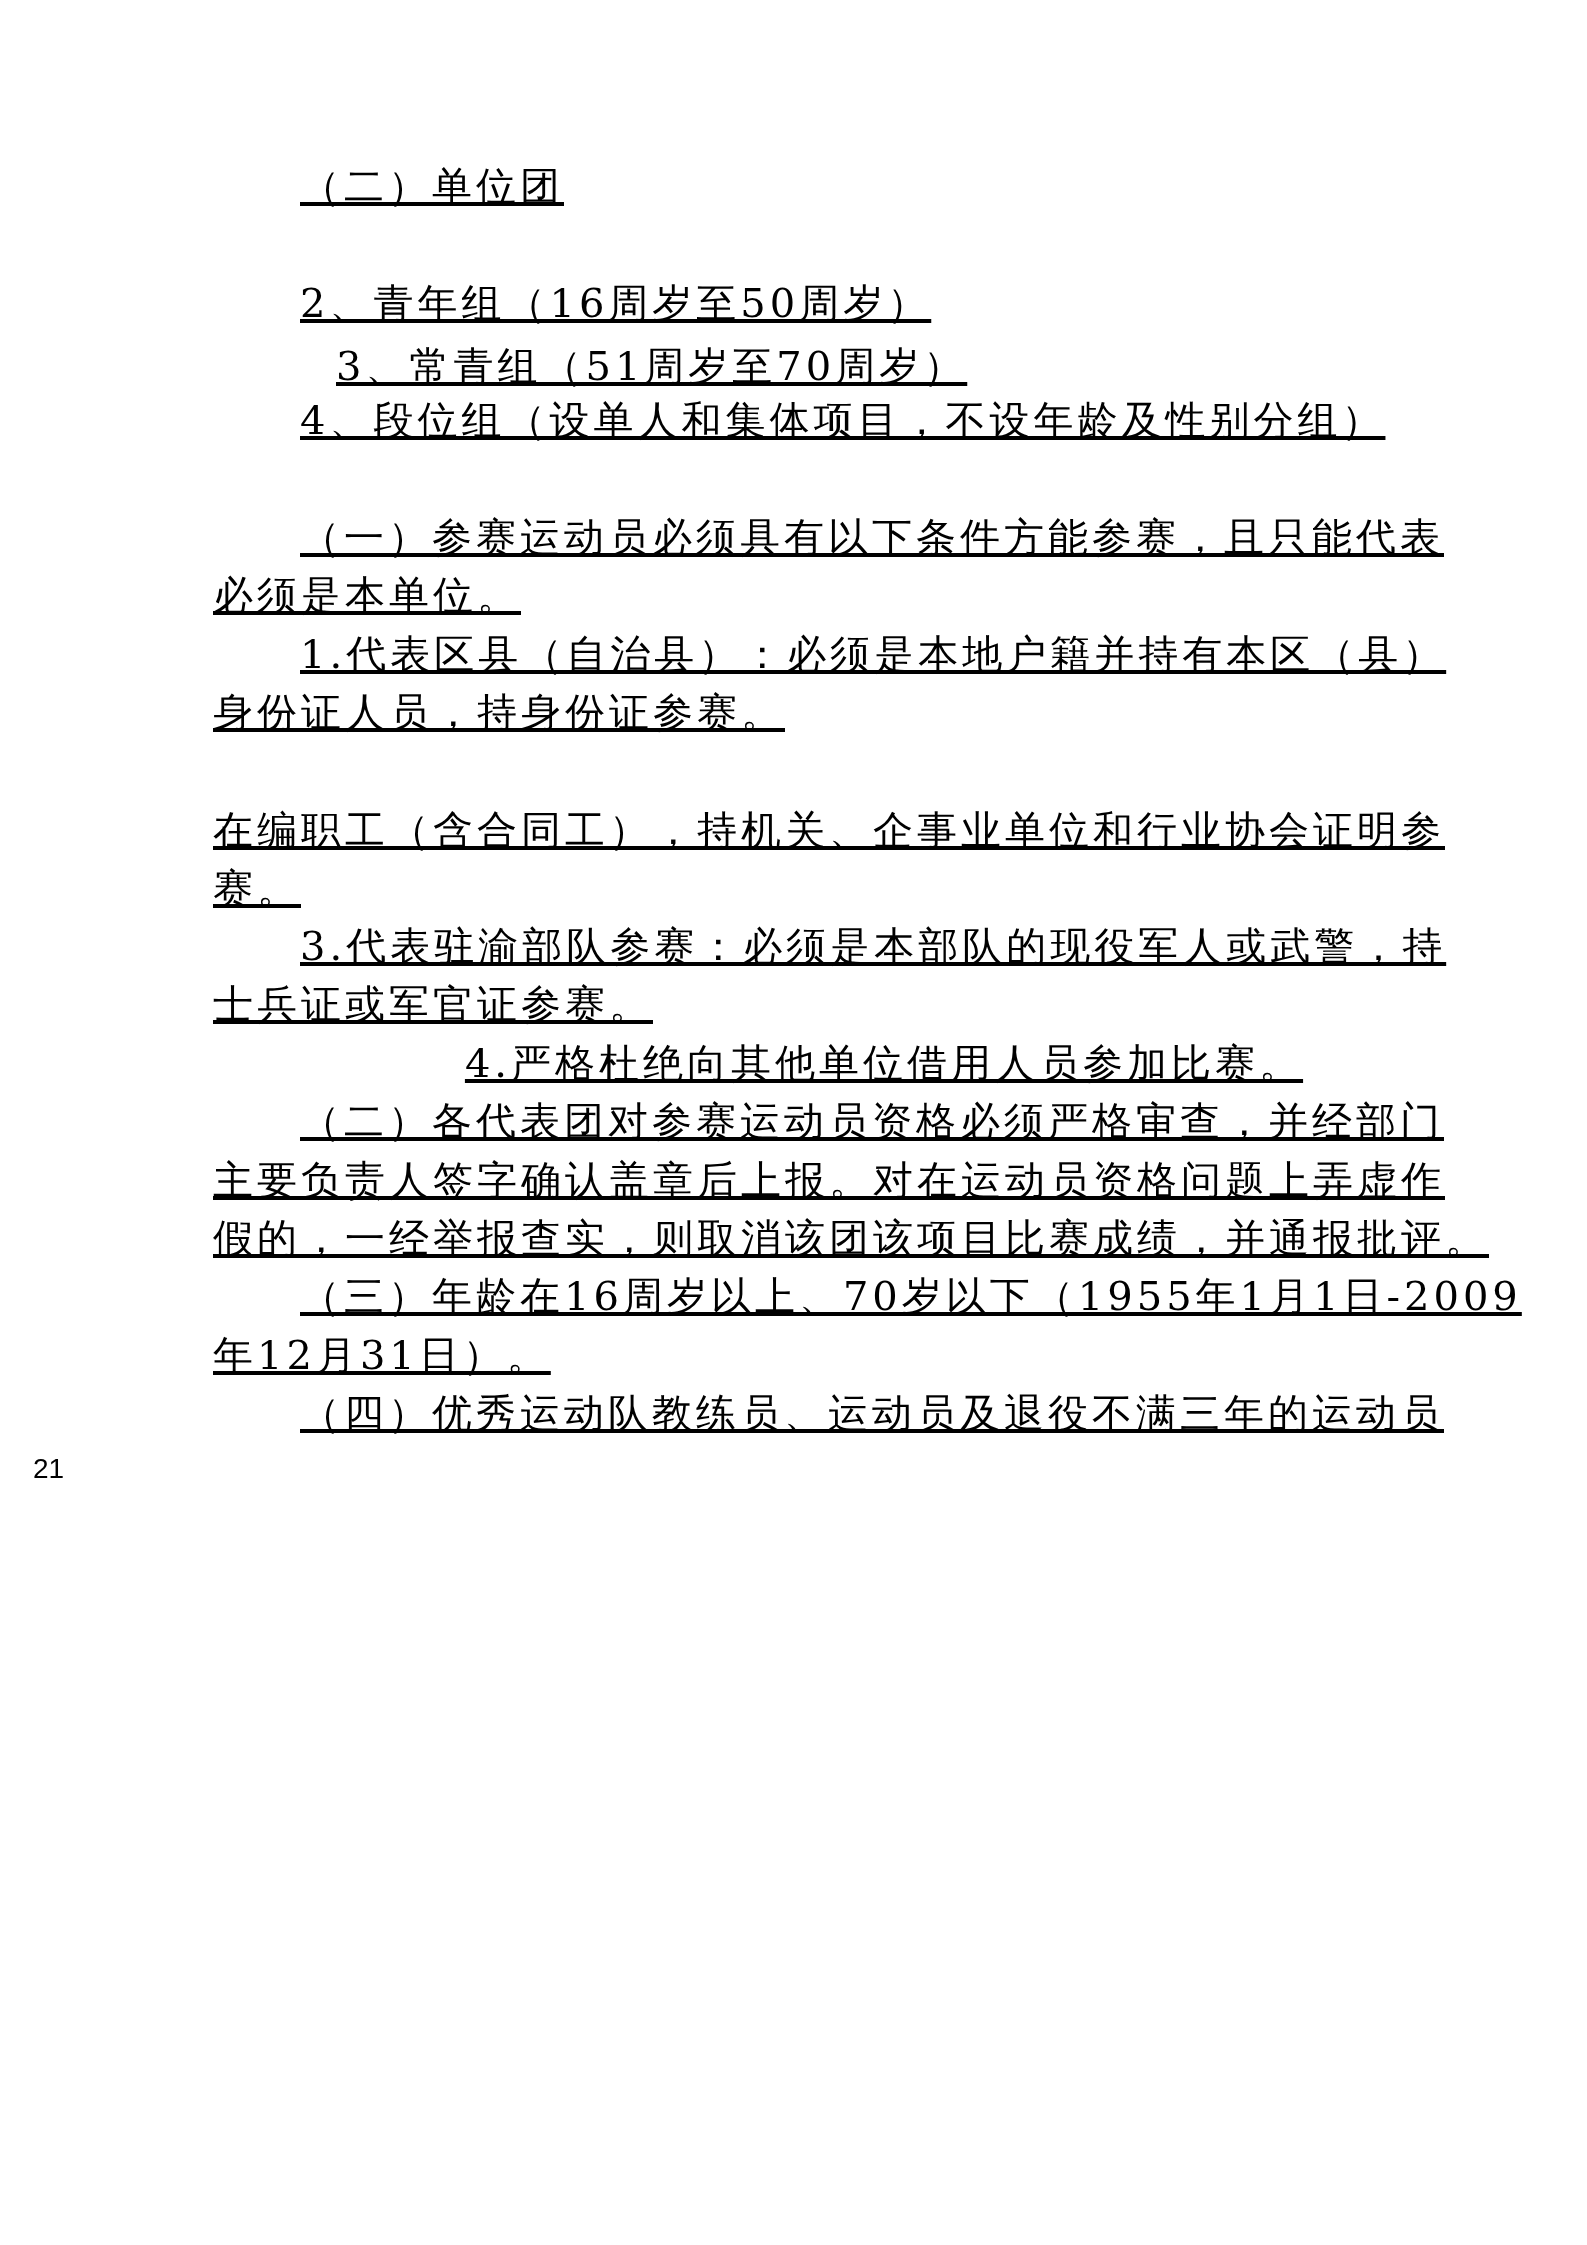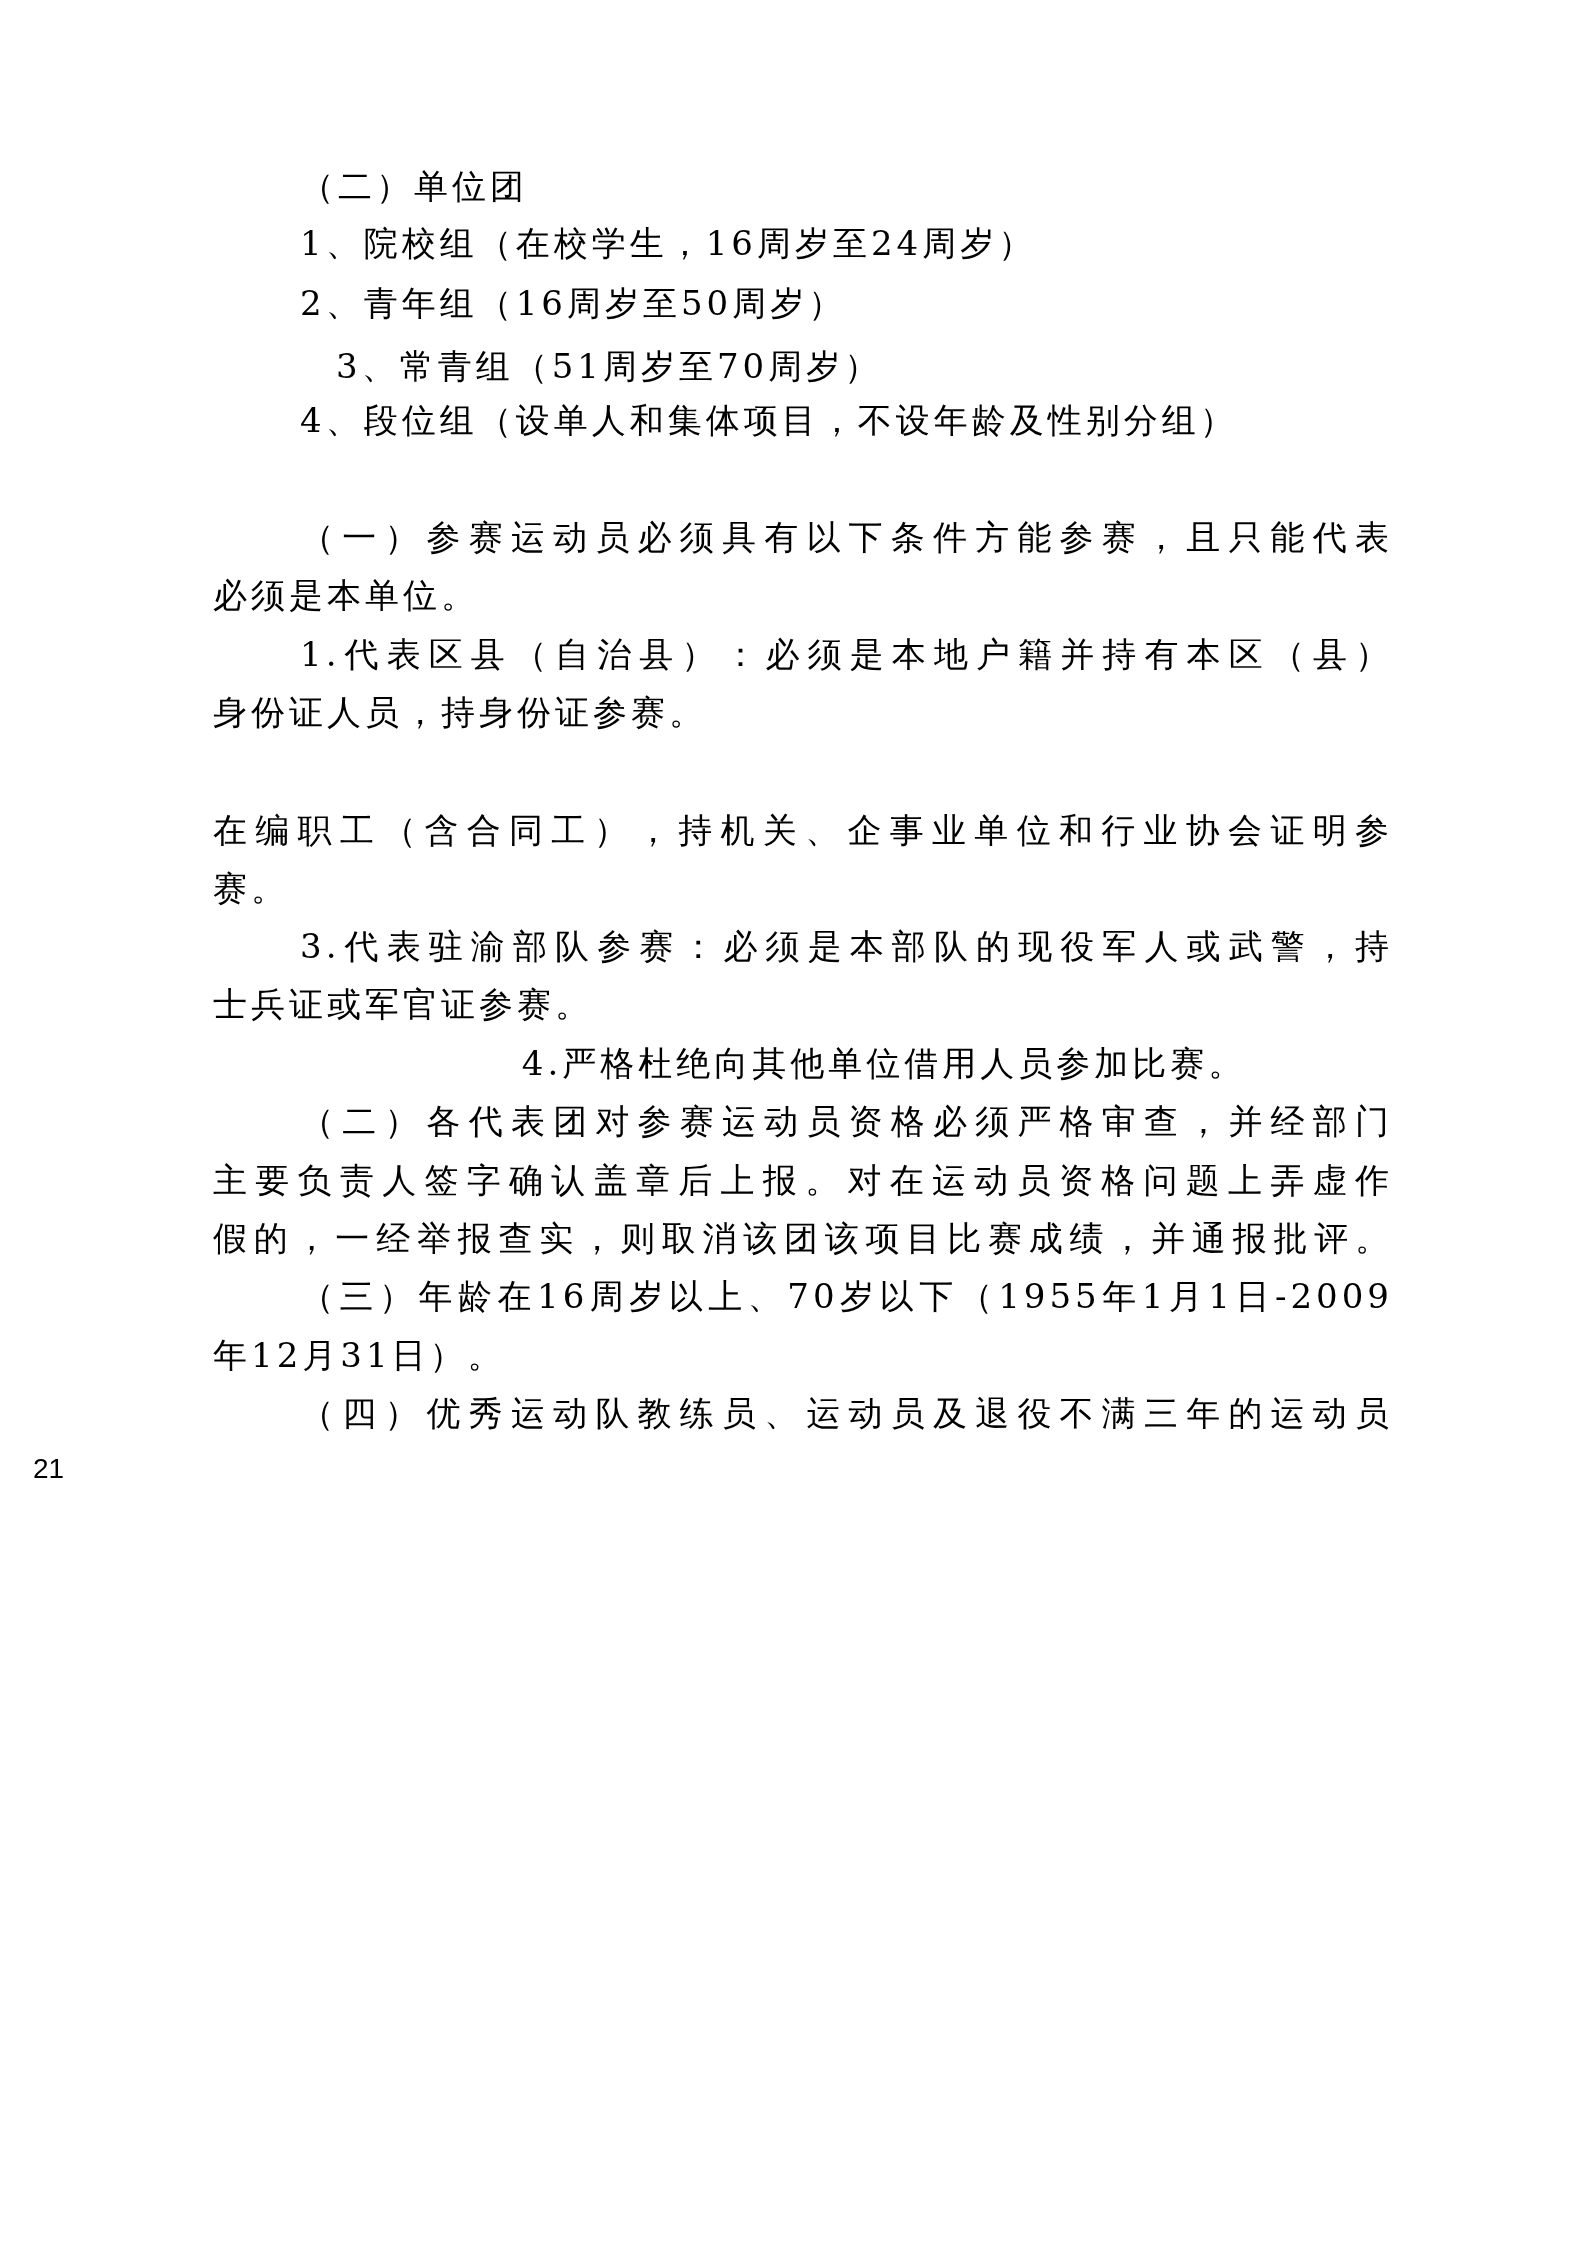--- a/index.html
+++ b/index.html
@@ -19,24 +19,25 @@
       position: absolute;
       left: 0; top: 0;
       width: 1587px;
       height: 2245px;
       background: #ffffff;
     }
     .line {
       position: absolute;
       left: 213px;
       width: 1180px;
-      font-size: 34px;
+      font-size: 40px;
       line-height: 48px;
       white-space: nowrap;
       letter-spacing: 4px;
+      text-decoration: underline;
     }
     .line.indent { left: 300px; }
     .heading {
       font-family: "DejaVu Sans", "Liberation Sans", sans-serif;
       font-weight: bold;
       letter-spacing: 2px;
     }
     .justify {
       text-align: justify;
       text-align-last: justify;
@@ -58,21 +59,20 @@
       padding-left: 33px;
     }
   </style>
 </head>
 <body>
 
 <div class="page">
 
   <div class="line indent" style="top:162px; left:300px;">（二）单位团</div>
 
-  <div class="line" style="top:219px; left:300px;">1、院校组（在校学生，16周岁至24周岁）</div>
   <div class="line" style="top:279px; left:300px;">2、青年组（16周岁至50周岁）</div>
   <div class="line" style="top:342px; left:300px;margin-left:36px;">3、常青组（51周岁至70周岁）</div>
   <div class="line" style="top:396px; left:300px;">4、段位组（设单人和集体项目，不设年龄及性别分组）</div>
 
 
   <div class="line justify indent-first" style="top:513px;">（一）参赛运动员必须具有以下条件方能参赛，且只能代表</div>
   <div class="line" style="top:571px;">必须是本单位。</div>
 
   <div class="line justify indent-first" style="top:630px;">1.代表区县（自治县）：必须是本地户籍并持有本区（县）</div>
   <div class="line" style="top:688px;">身份证人员，持身份证参赛。</div>

